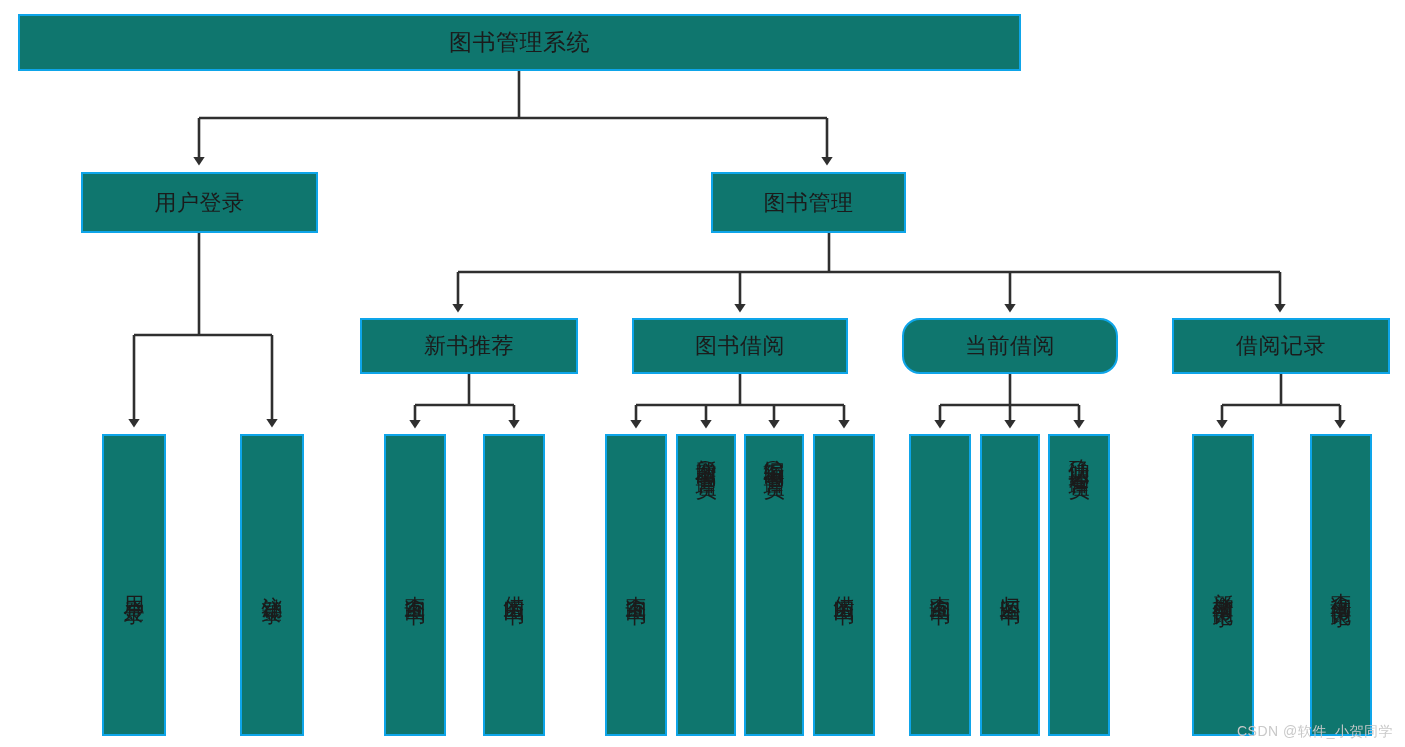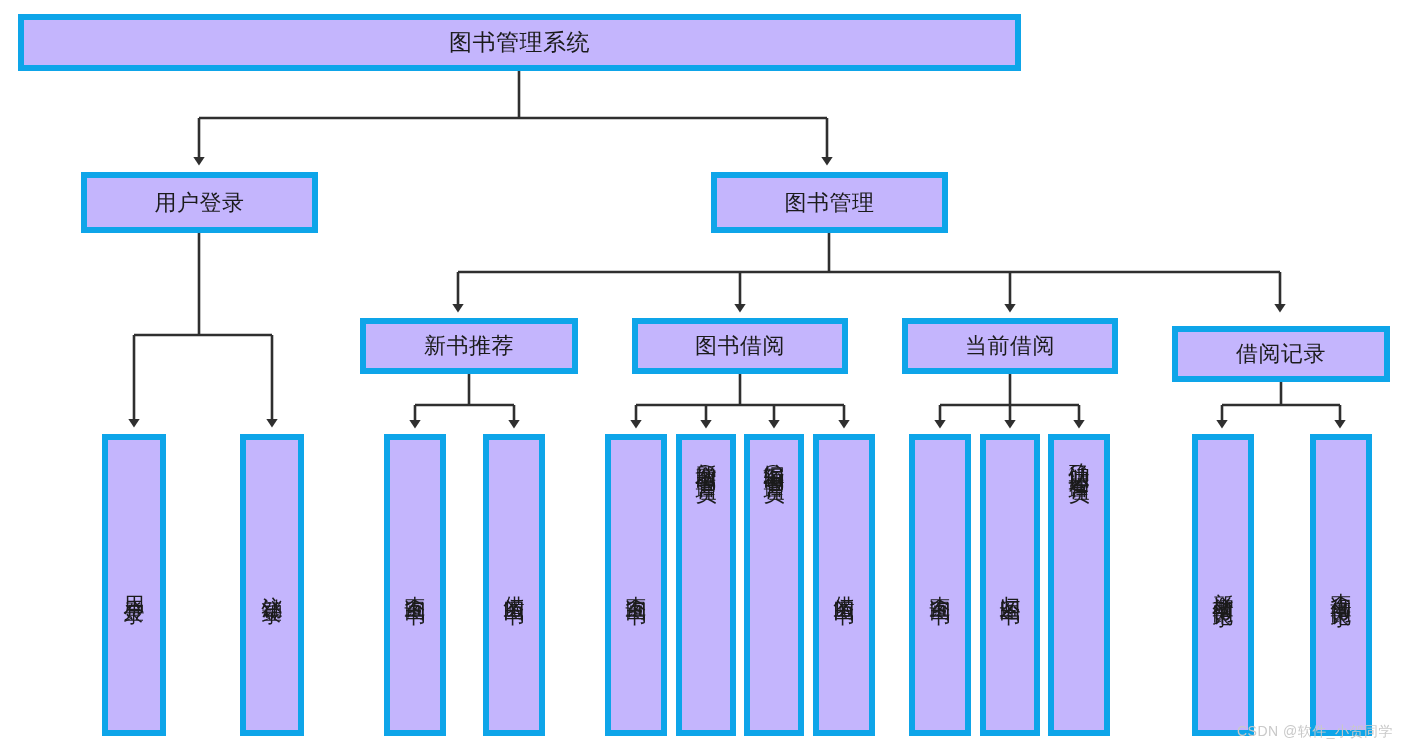--- a/index.html
+++ b/index.html
@@ -22,22 +22,22 @@
     position: absolute;
     left: 0;
     top: 0;
     width: 1405px;
     height: 747px;
     pointer-events: none;
   }
   .node {
     position: absolute;
     box-sizing: border-box;
-    border: 6px solid #0ea5e9;
-    background: #c4b5fd;
+    border: 2px solid #0ea5e9;
+    background: #0f766e;
     display: flex;
     align-items: center;
     justify-content: center;
     color: #1b1b1b;
     font-size: 22px;
     line-height: 1.25;
     text-align: right;
     letter-spacing: 0.5px;
     z-index: 2;
   }
@@ -134,37 +134,37 @@
   </svg>
 
   <div class="node root" style="left:18px; top:14px; width:1003px; height:57px;">
     <span>图书管理系统</span>
   </div>
 
   <div class="node level1" style="left:81px; top:172px; width:237px; height:61px; font-size:22px;">
     <span>用户登录</span>
   </div>
 
-  <div class="node level1" style="left:711px; top:172px; width:237px; height:61px; font-size:22px;">
+  <div class="node level1" style="left:711px; top:172px; width:195px; height:61px; font-size:22px;">
     <span>图书管理</span>
   </div>
 
   <div class="node level2" style="left:632px; top:318px; width:216px; height:56px;">
     <span>图书借阅</span>
   </div>
 
   <div class="node level2" style="left:360px; top:318px; width:218px; height:56px;">
     <span>新书推荐</span>
   </div>
 
-  <div class="node level2" style="left:902px; top:318px; width:216px; height:56px;">
+  <div class="node level2" style="left:902px; top:318px; width:216px; height:56px;border-radius:18px;">
     <span>当前借阅</span>
   </div>
 
-  <div class="node level2" style="left:1172px; top:318px; width:218px; height:56px;margin-top:8px;">
+  <div class="node level2" style="left:1172px; top:318px; width:218px; height:56px;">
     <span>借阅记录</span>
   </div>
 
   <div class="node leaf mid-text" style="left:102px; top:434px; width:64px; height:302px;">
     <span class="vtext">用户登录</span>
   </div>
 
   <div class="node leaf mid-text" style="left:240px; top:434px; width:64px; height:302px;">
     <span class="vtext">注销登录</span>
   </div>

